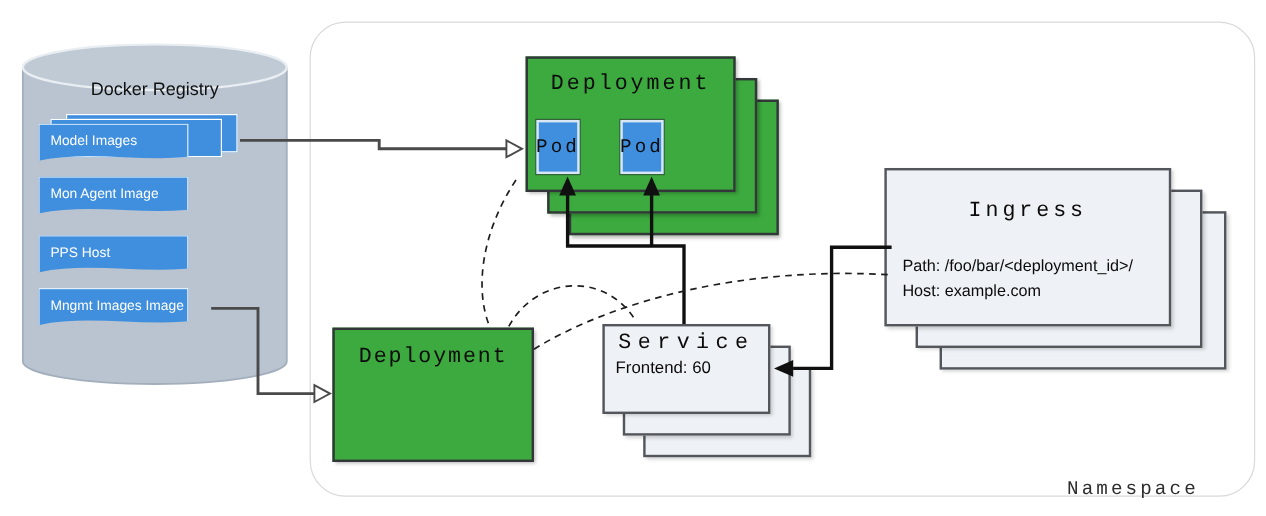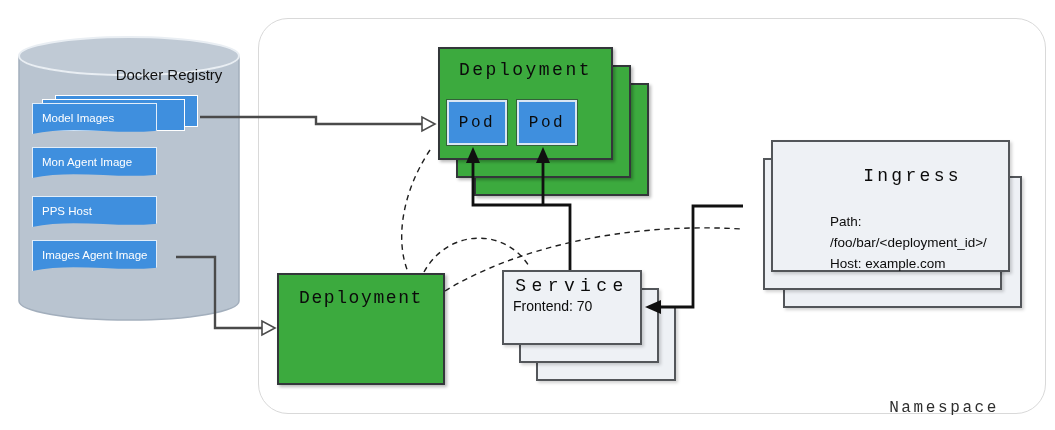--- a/index.html
+++ b/index.html
@@ -7,34 +7,34 @@
          font-family:"Liberation Sans",sans-serif;color:#0d0d0d;}
   .mono{font-family:"Liberation Mono","DejaVu Sans Mono",monospace;}
 
   
   .namespace{position:absolute;left:258px;top:18px;width:788px;height:396px;background:#fff;
              border:1.6px solid #d9d9d9;border-radius:30px;box-sizing:border-box;}
   .ns-label{position:absolute;right:56px;bottom:13px;font-size:16px;letter-spacing:2.6px;color:#2e2e2e;}
 
   
   .cyl{position:absolute;left:18px;top:36px;width:222px;height:286px;}
-  .reg-title{position:absolute;left:18px;top:66px;width:222px;text-align:center;font-size:15px;color:#101010;padding-left:40px;}
+  .reg-title{position:absolute;left:18px;top:66px;width:222px;text-align:center;font-size:15px;color:#101010;}
 
   
   .doc{position:absolute;left:32px;width:125px;height:35px;background:#3f8fde;color:#fff;
        font-size:11.5px;padding:8px 0 0 9px;box-sizing:border-box;
        border:1px solid rgba(255,255,255,.85);
        clip-path:path("M0 0 H143 V25 C97 35, 46 21, 0 31 Z");}
   .sheet{position:absolute;width:143px;height:32px;background:#3f8fde;border:1.5px solid #fff;box-sizing:border-box;}
 
   
   .gbox{position:absolute;width:175px;height:113px;background:#3caa3e;border:2px solid #33373a;
         box-sizing:border-box;box-shadow:2px 2px 3px rgba(0,0,0,.28);}
   .dep-title{margin-top:11px;text-align:center;font-size:18px;letter-spacing:2.5px;color:#0b0b0b;}
-  .pod{position:absolute;top:51px;width:60px;height:45px;background:#3f8fde;border:2px solid #d9e6f3;
+  .pod{position:absolute;top:51px;width:36px;height:45px;background:#3f8fde;border:2px solid #d9e6f3;
        box-sizing:border-box;box-shadow:0 0 0 1px rgba(45,50,55,.6);
        display:flex;align-items:center;justify-content:center;font-size:16px;letter-spacing:2.6px;color:#0b0b0b;}
 
   .mgmt{position:absolute;left:277px;top:273px;width:168px;height:112px;background:#3caa3e;
         border:2px solid #33373a;box-sizing:border-box;box-shadow:2px 2px 3px rgba(0,0,0,.28);text-align:center;}
   .mgmt .dep-title{margin-top:13px;letter-spacing:1.6px;}
   .mgmt-sub{font-size:14.5px;font-weight:bold;line-height:1.25;margin-top:3px;color:#0b0b0b;}
 
   
   .panel{position:absolute;background:#eef1f5;border:2px solid #53565a;box-sizing:border-box;
@@ -67,21 +67,21 @@
   <div class="doc" style="top:103px;">
     <span>Model Images</span>
   </div>
   <div class="doc" style="top:147px;">
     <span>Mon Agent Image</span>
   </div>
   <div class="doc" style="top:196px;">
     <span>PPS Host</span>
   </div>
   <div class="doc" style="top:240px;">
-    <span>Images Agent Image</span>
+    <span>Mngmt Images Image</span>
   </div>
 
   <div class="gbox" style="left:474px;top:83px;"></div>
   <div class="gbox" style="left:456px;top:65px;"></div>
   <div class="gbox" style="left:438px;top:47px;">
     <div class="dep-title mono">Deployment</div>
     <div class="pod mono" style="left:7px;">
       <span>Pod</span>
     </div>
     <div class="pod mono" style="left:77px;">
@@ -91,27 +91,27 @@
 
   <div class="mgmt">
     <div class="dep-title mono">Deployment</div>
   </div>
 
   <div class="panel svc" style="left:536px;top:306px;"></div>
   <div class="panel svc" style="left:519px;top:288px;"></div>
   <div class="panel svc" style="left:502px;top:270px;">
     <div class="svc-title mono">Service</div>
     <div class="svc-lines">
-      <div>Frontend: 70</div>
+      <div>Frontend: 60</div>
     </div>
   </div>
 
   <div class="panel ing" style="left:783px;top:176px;"></div>
   <div class="panel ing" style="left:763px;top:158px;"></div>
-  <div class="panel ing" style="left:771px;top:140px;padding-left:44px;">
+  <div class="panel ing" style="left:737px;top:140px;">
     <div class="ing-title mono">Ingress</div>
     <div class="ing-lines">
       <div>Path: /foo/bar/&lt;deployment_id&gt;/</div>
       <div>Host: example.com</div>
     </div>
   </div>
 
   <svg class="edges" width="1055" height="430" viewBox="0 0 1055 430">
 
     <path d="M200,117 H316 V124 H422" fill="none" stroke="#4a4a4a" stroke-width="2.4"></path>

